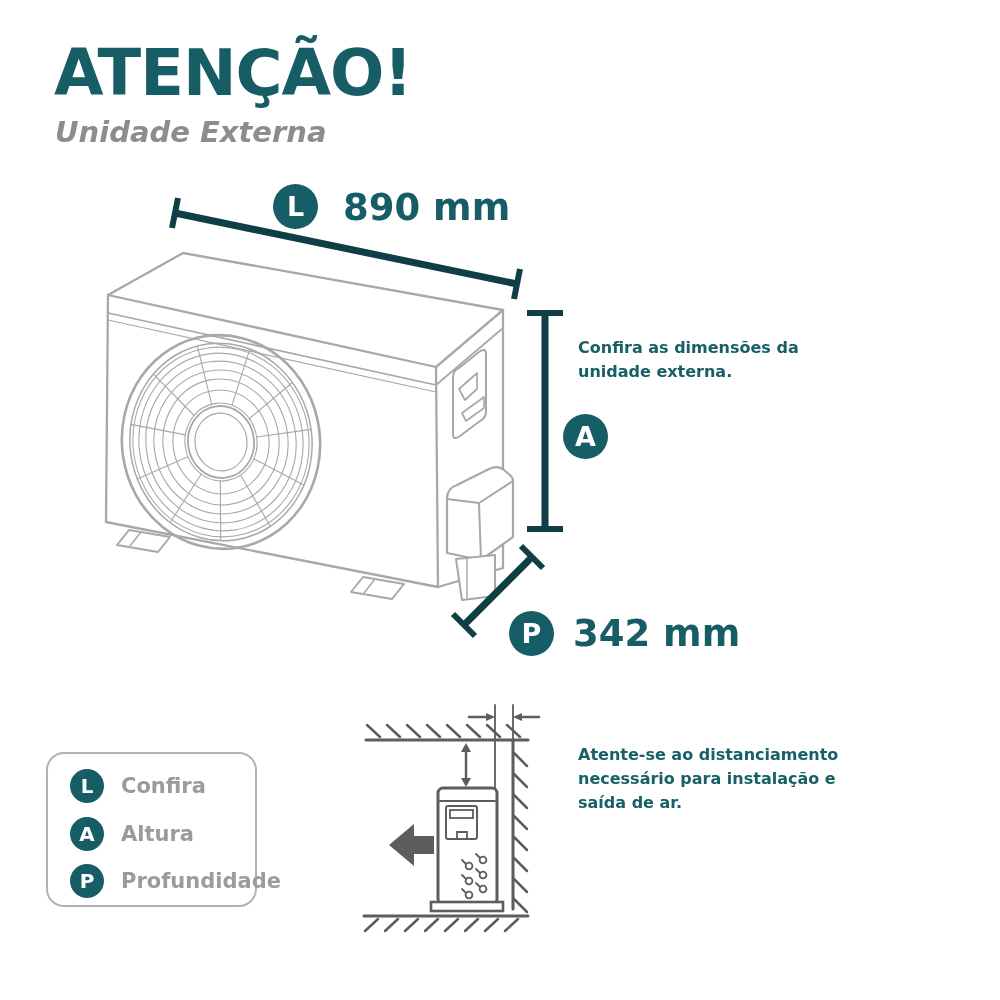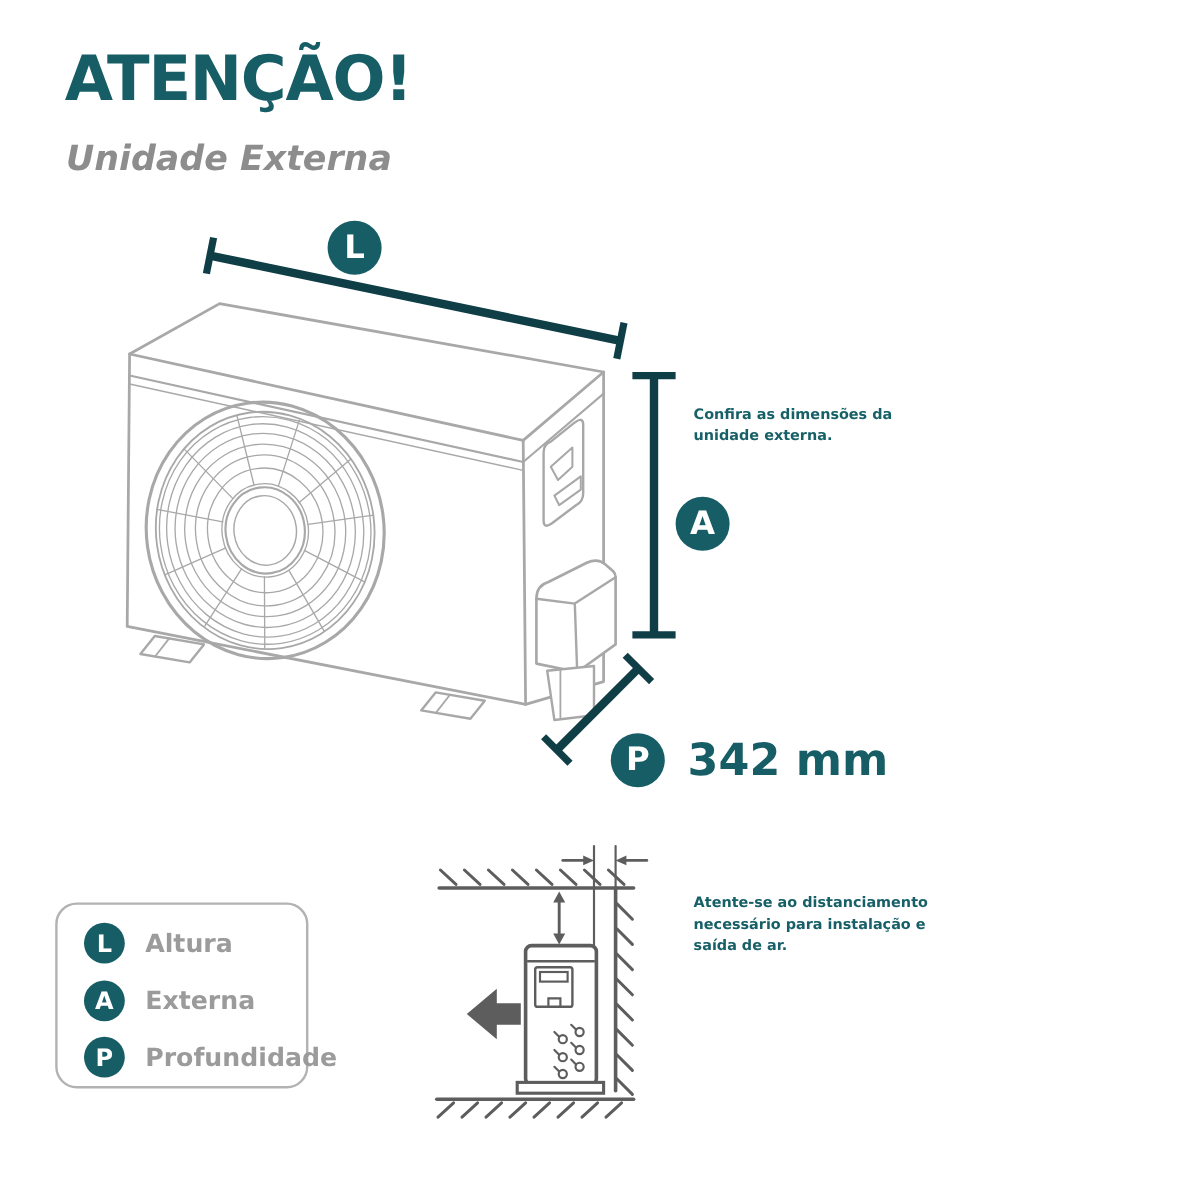--- a/index.html
+++ b/index.html
@@ -8,21 +8,21 @@
   .page {
     position: relative;
     width: 1000px;
     height: 1000px;
     background: #ffffff;
     overflow: hidden;
   }
   .abs { position: absolute; }
   .page-title {
     left: 54px; top: 36px;
-    font-size: 52px;
+    font-size: 64px;
     font-weight: 800;
     letter-spacing: -1px;
     color: #175d66;
   }
   .page-subtitle {
     left: 55px; top: 115px;
     font-size: 29px;
     font-weight: 600;
     color: #8d8d8d;
     font-style: italic;
@@ -40,21 +40,21 @@
     font-weight: 700;
   }
   .badge-lg { width: 45px; height: 45px; font-size: 27px; }
   .dim-value {
     font-size: 37px;
     font-weight: 700;
     color: #175d66;
     white-space: nowrap;
   }
   .note {
-    font-size: 12px;
+    font-size: 16px;
     font-weight: 700;
     color: #176068;
     line-height: 1.5;
     white-space: pre-line;
   }
   .legend-card {
     left: 46px; top: 752px;
     width: 211px; height: 155px;
     background: #ffffff;
     border: 2px solid #b2b2b2;
@@ -238,37 +238,38 @@
       </g>
 
       <path d="M389,845 L414,824 L414,836 L434,836 L434,854 L414,854 L414,866 Z" fill="#5d5d5d" stroke="none"></path>
     </g>
   </svg>
 
   <div class="abs page-title">ATENÇÃO!</div>
   <div class="abs page-subtitle">Unidade Externa</div>
 
   <div class="abs badge badge-lg" style="left:273px; top:184px;">L</div>
+  <div class="abs dim-value" style="left:343px; top:186px;">890 mm</div>
 
   <div class="abs note" style="left:578px; top:336px; width:280px;">Confira as dimensões da
 unidade externa.</div>
 
   <div class="abs badge badge-lg" style="left:563px; top:414px;">A</div>
 
   <div class="abs badge badge-lg" style="left:509px; top:611px;">P</div>
   <div class="abs dim-value" style="left:573px; top:612px;">342 mm</div>
 
   <div class="abs legend-card">
     <div class="legend-row">
       <div class="badge badge-sm">L</div>
-      <div class="legend-label">Altura</div>
+      <div class="legend-label">Confira</div>
     </div>
     <div class="legend-row">
       <div class="badge badge-sm">A</div>
-      <div class="legend-label">Externa</div>
+      <div class="legend-label">Altura</div>
     </div>
     <div class="legend-row">
       <div class="badge badge-sm">P</div>
       <div class="legend-label">Profundidade</div>
     </div>
   </div>
 
   <div class="abs note" style="left:578px; top:743px; width:310px;">Atente-se ao distanciamento
 necessário para instalação e
 saída de ar.</div>

